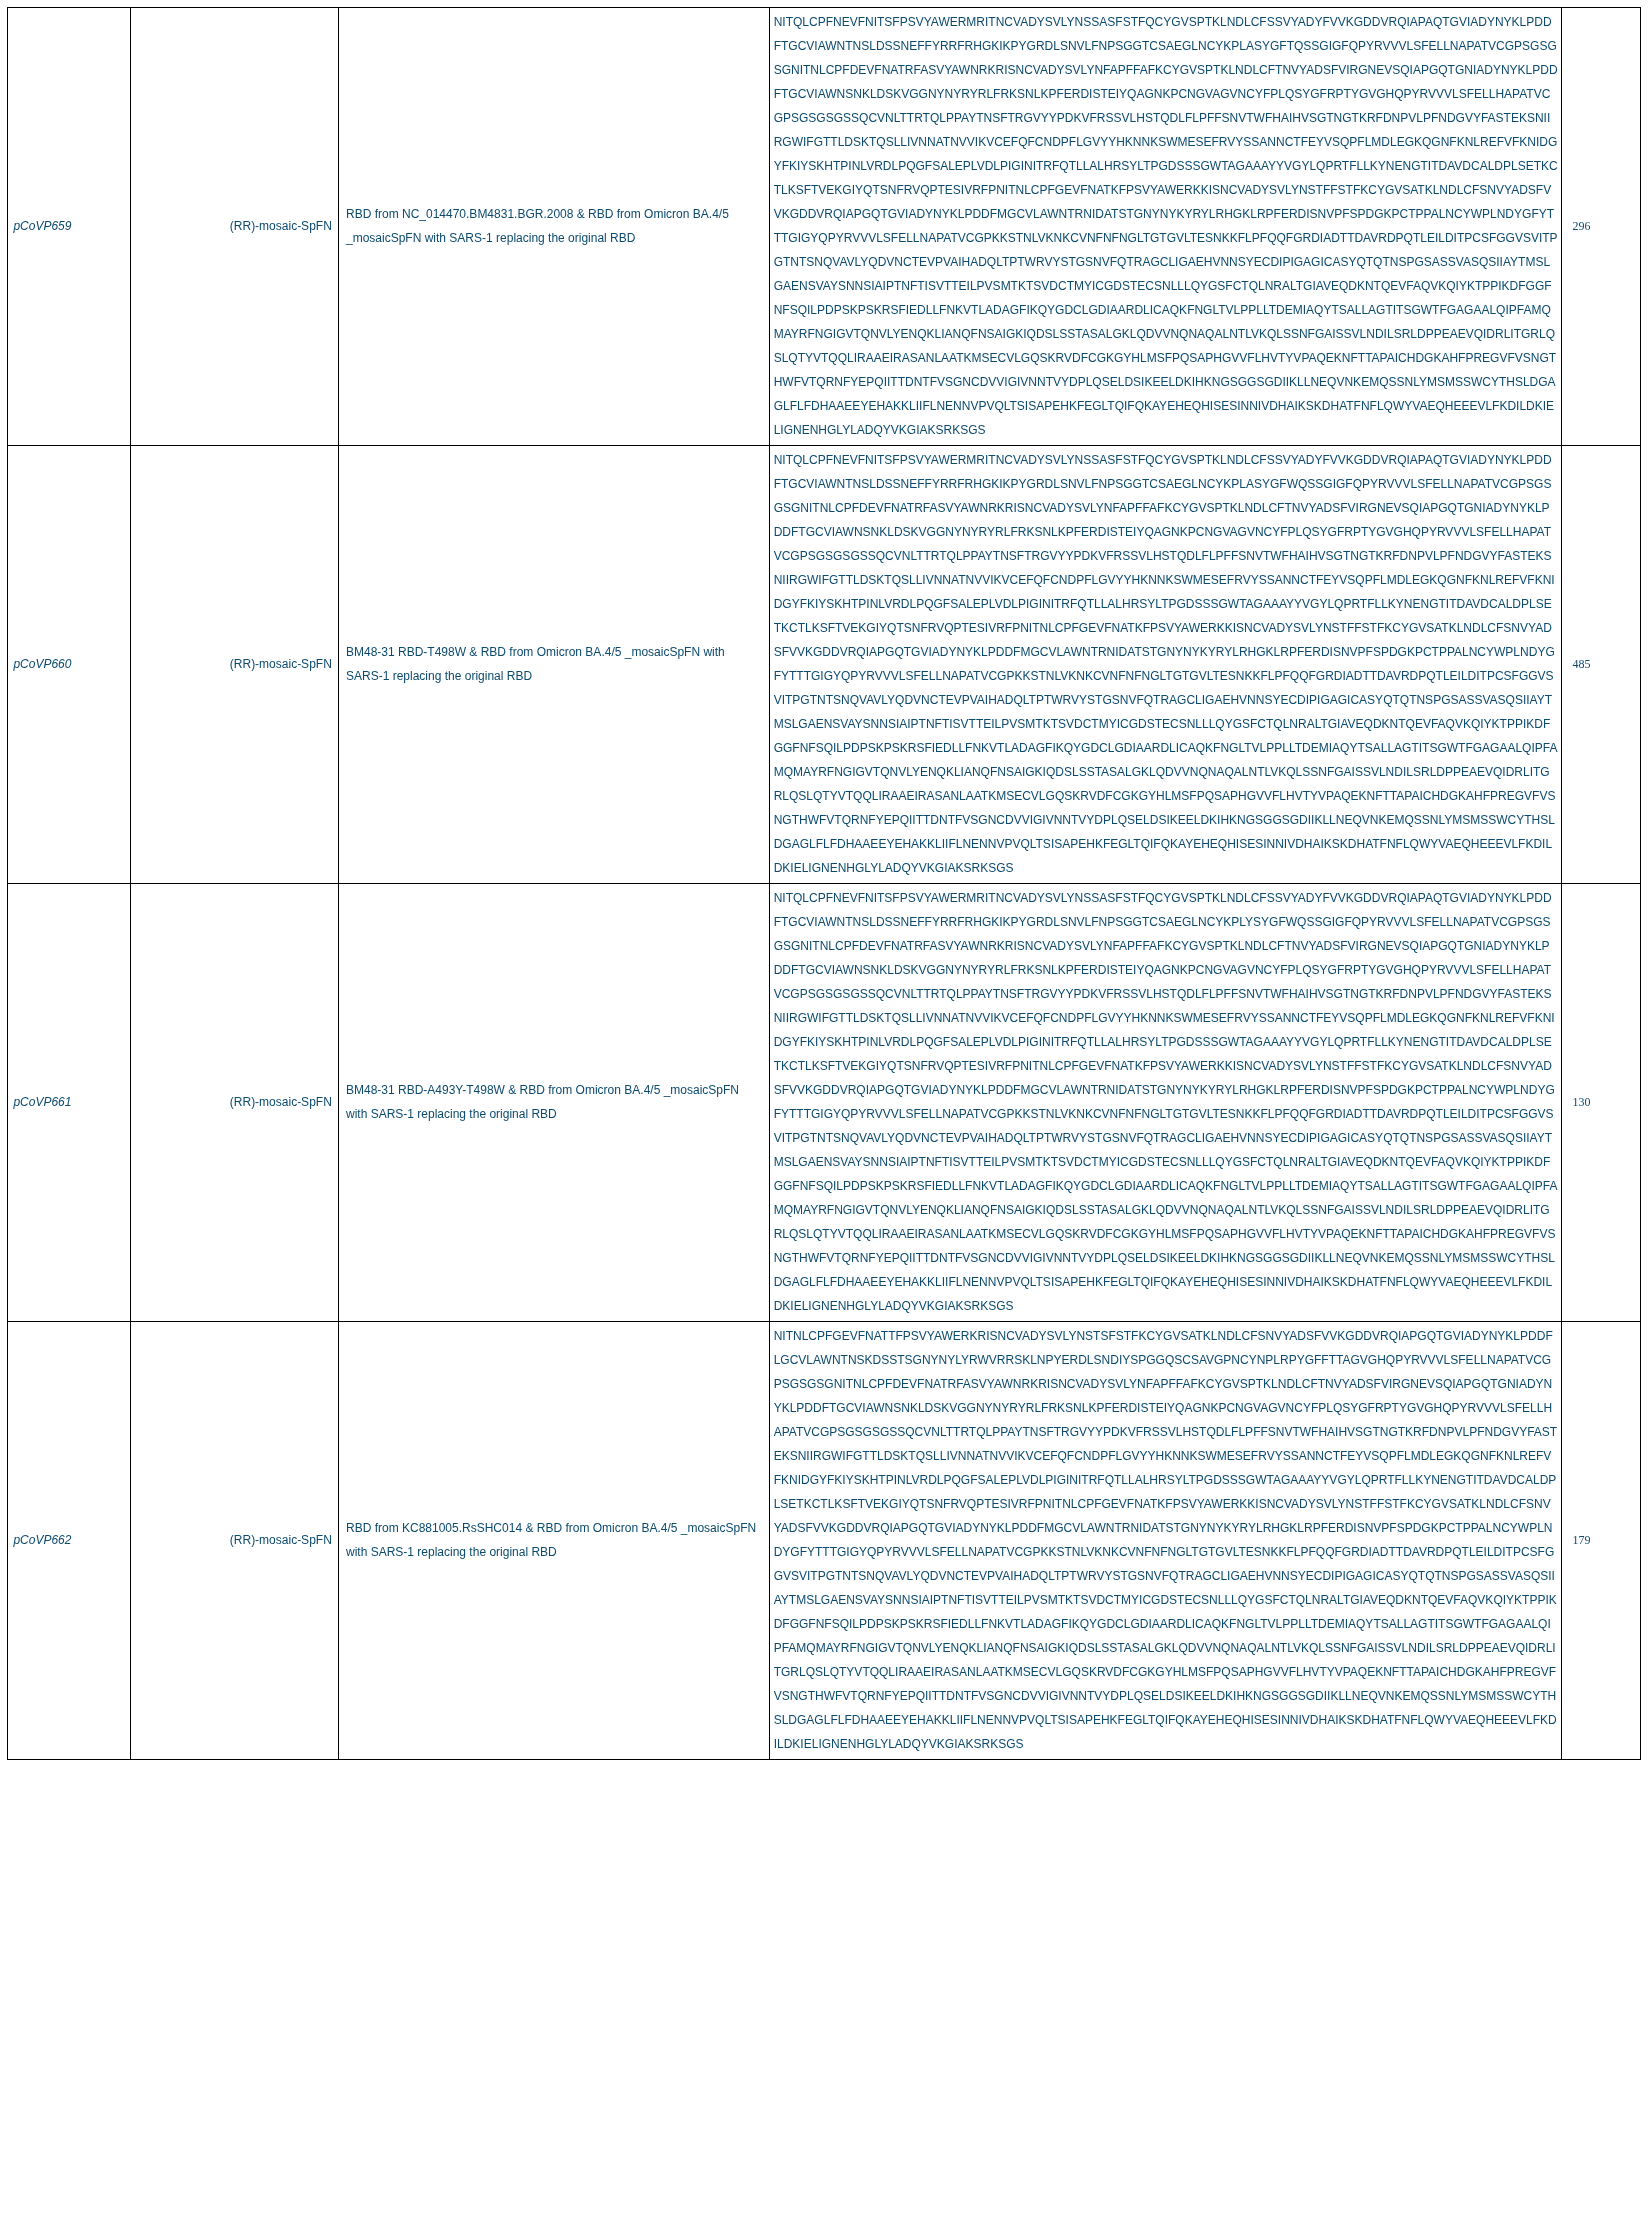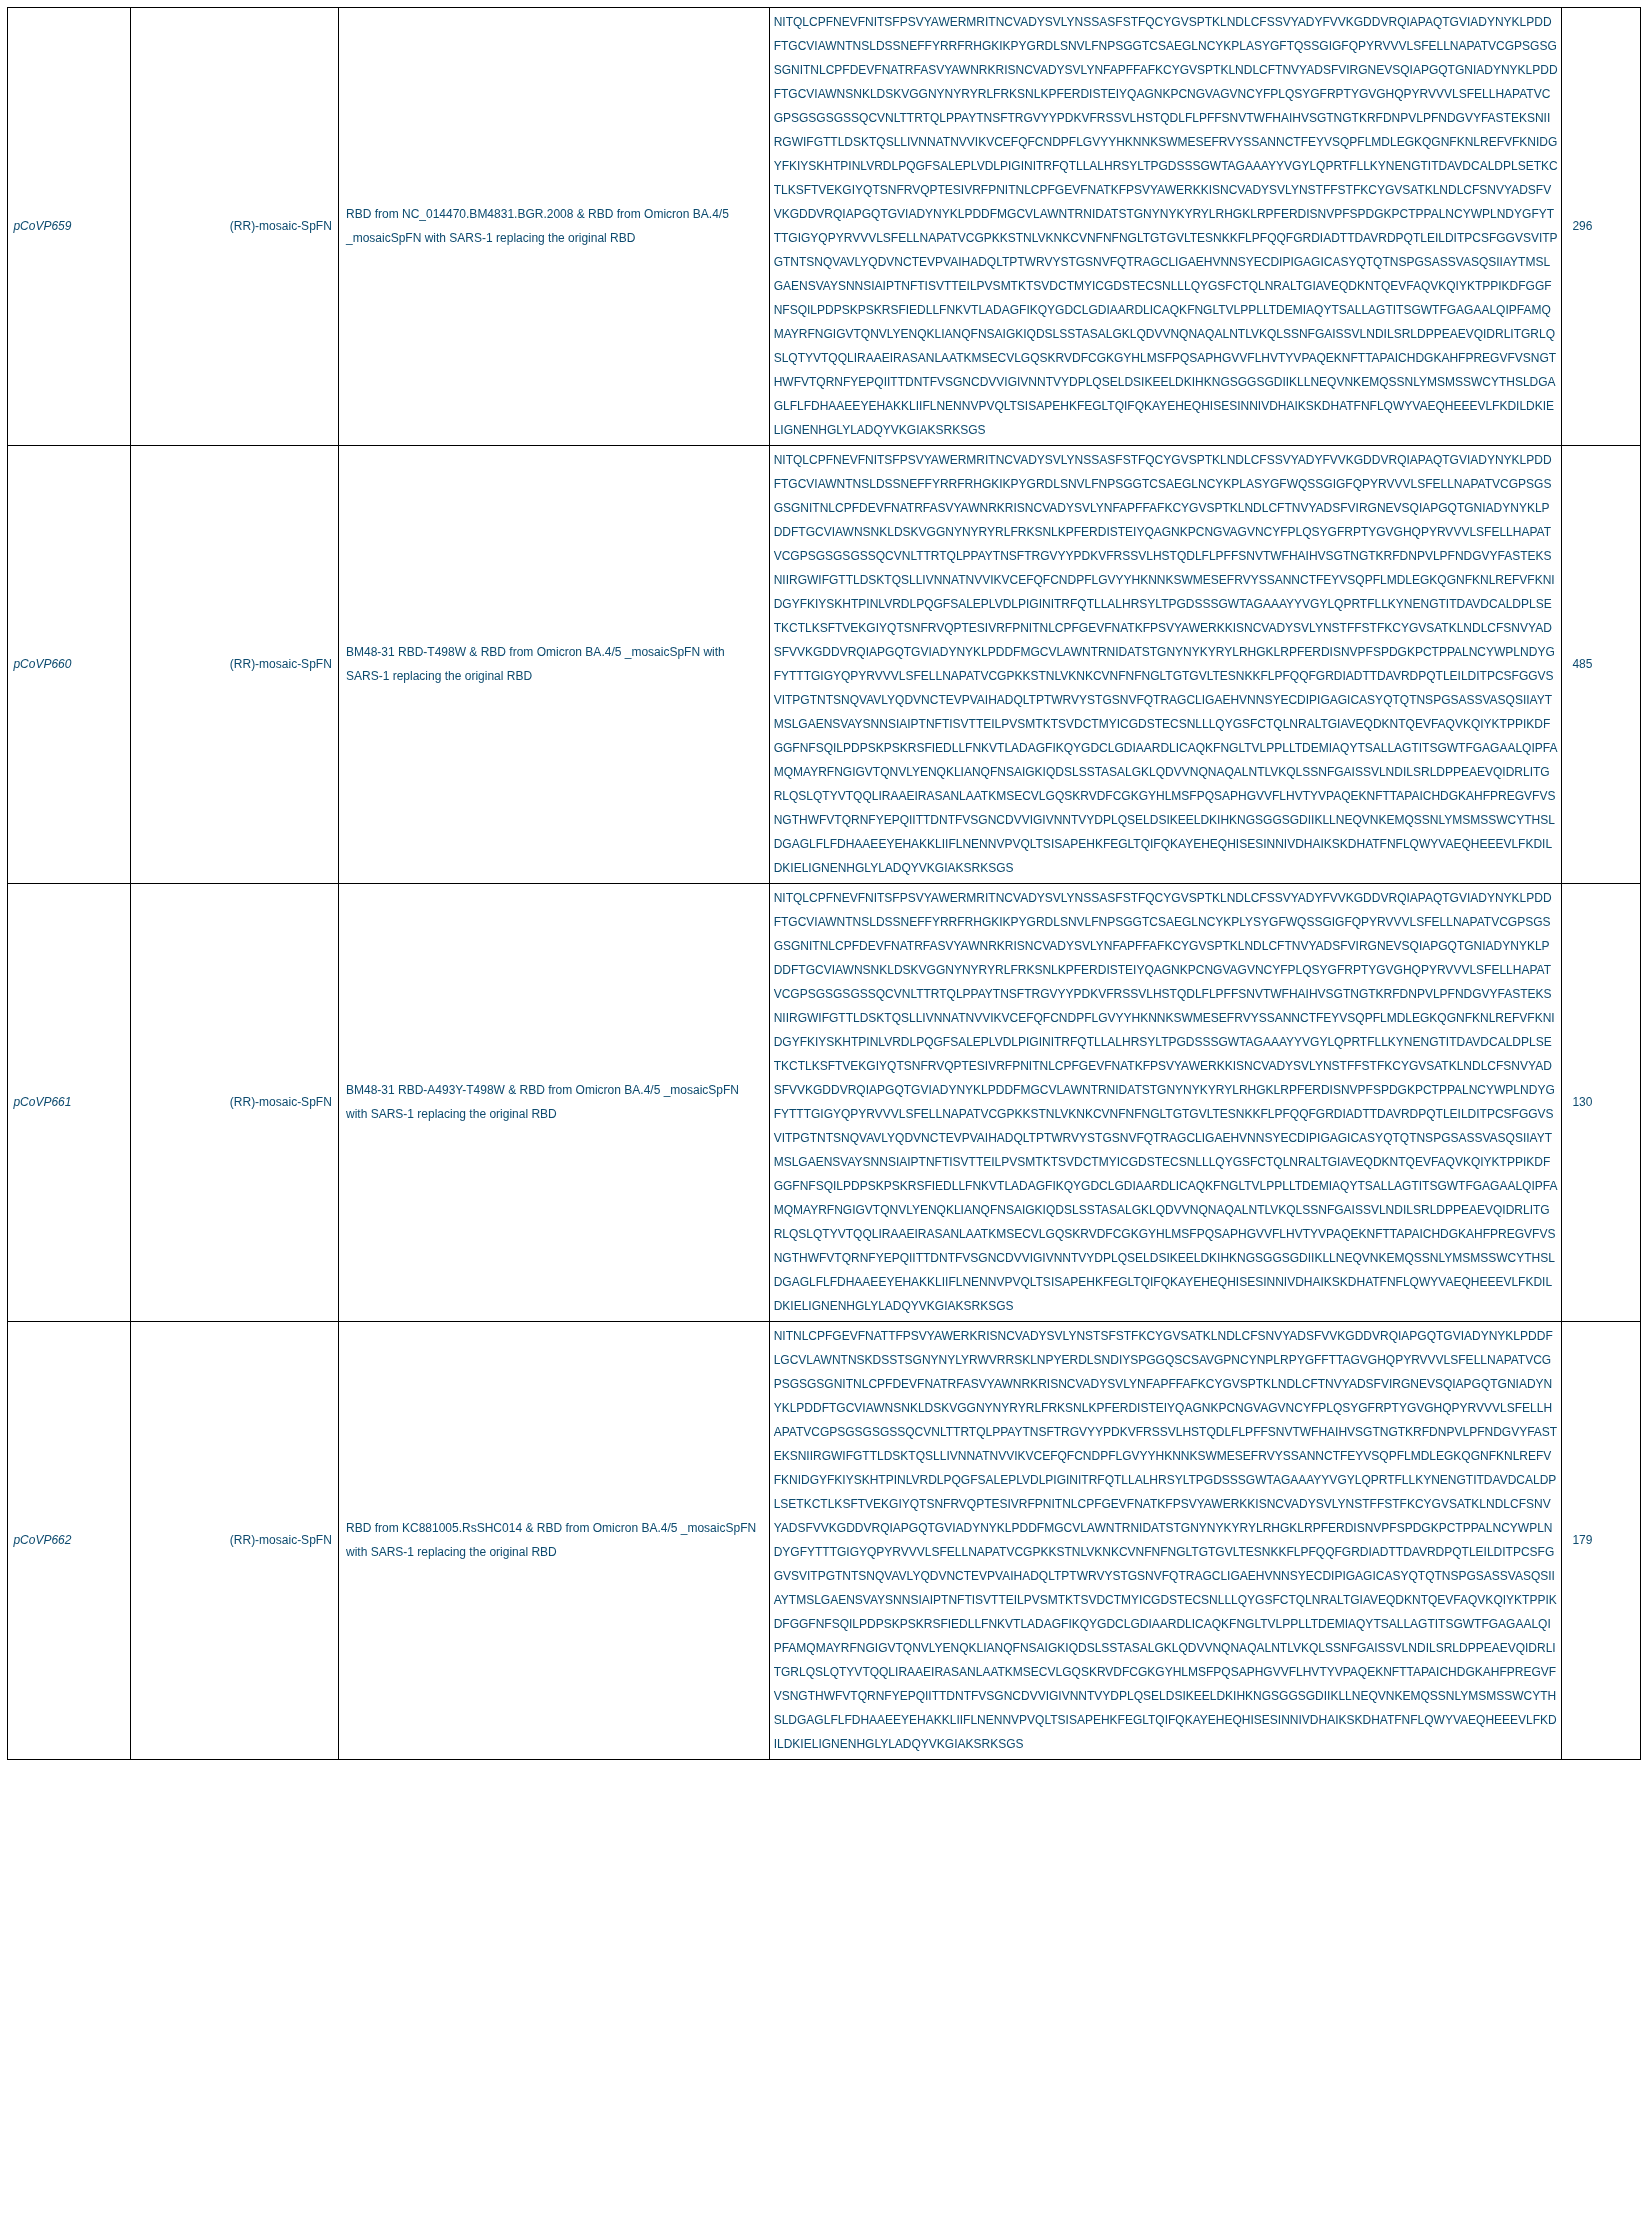--- a/index.html
+++ b/index.html
@@ -46,20 +46,21 @@
   td.c-seq {
     padding: 2.5px 3.3px;
     word-break: break-all;
     font-size: 16.4px;
     line-height: 20.6px;
     vertical-align: middle;
   }
   td.c-num {
     padding: 3.3px 3.3px 3.3px 10px;
     text-align: left;
+    font-family: Liberation Serif, serif;
   }
 </style>
 </head>
 <body>
 
 <div class="page">
   <table class="seq-table">
     <colgroup>
       <col style="width:123px">
       <col style="width:208px">

